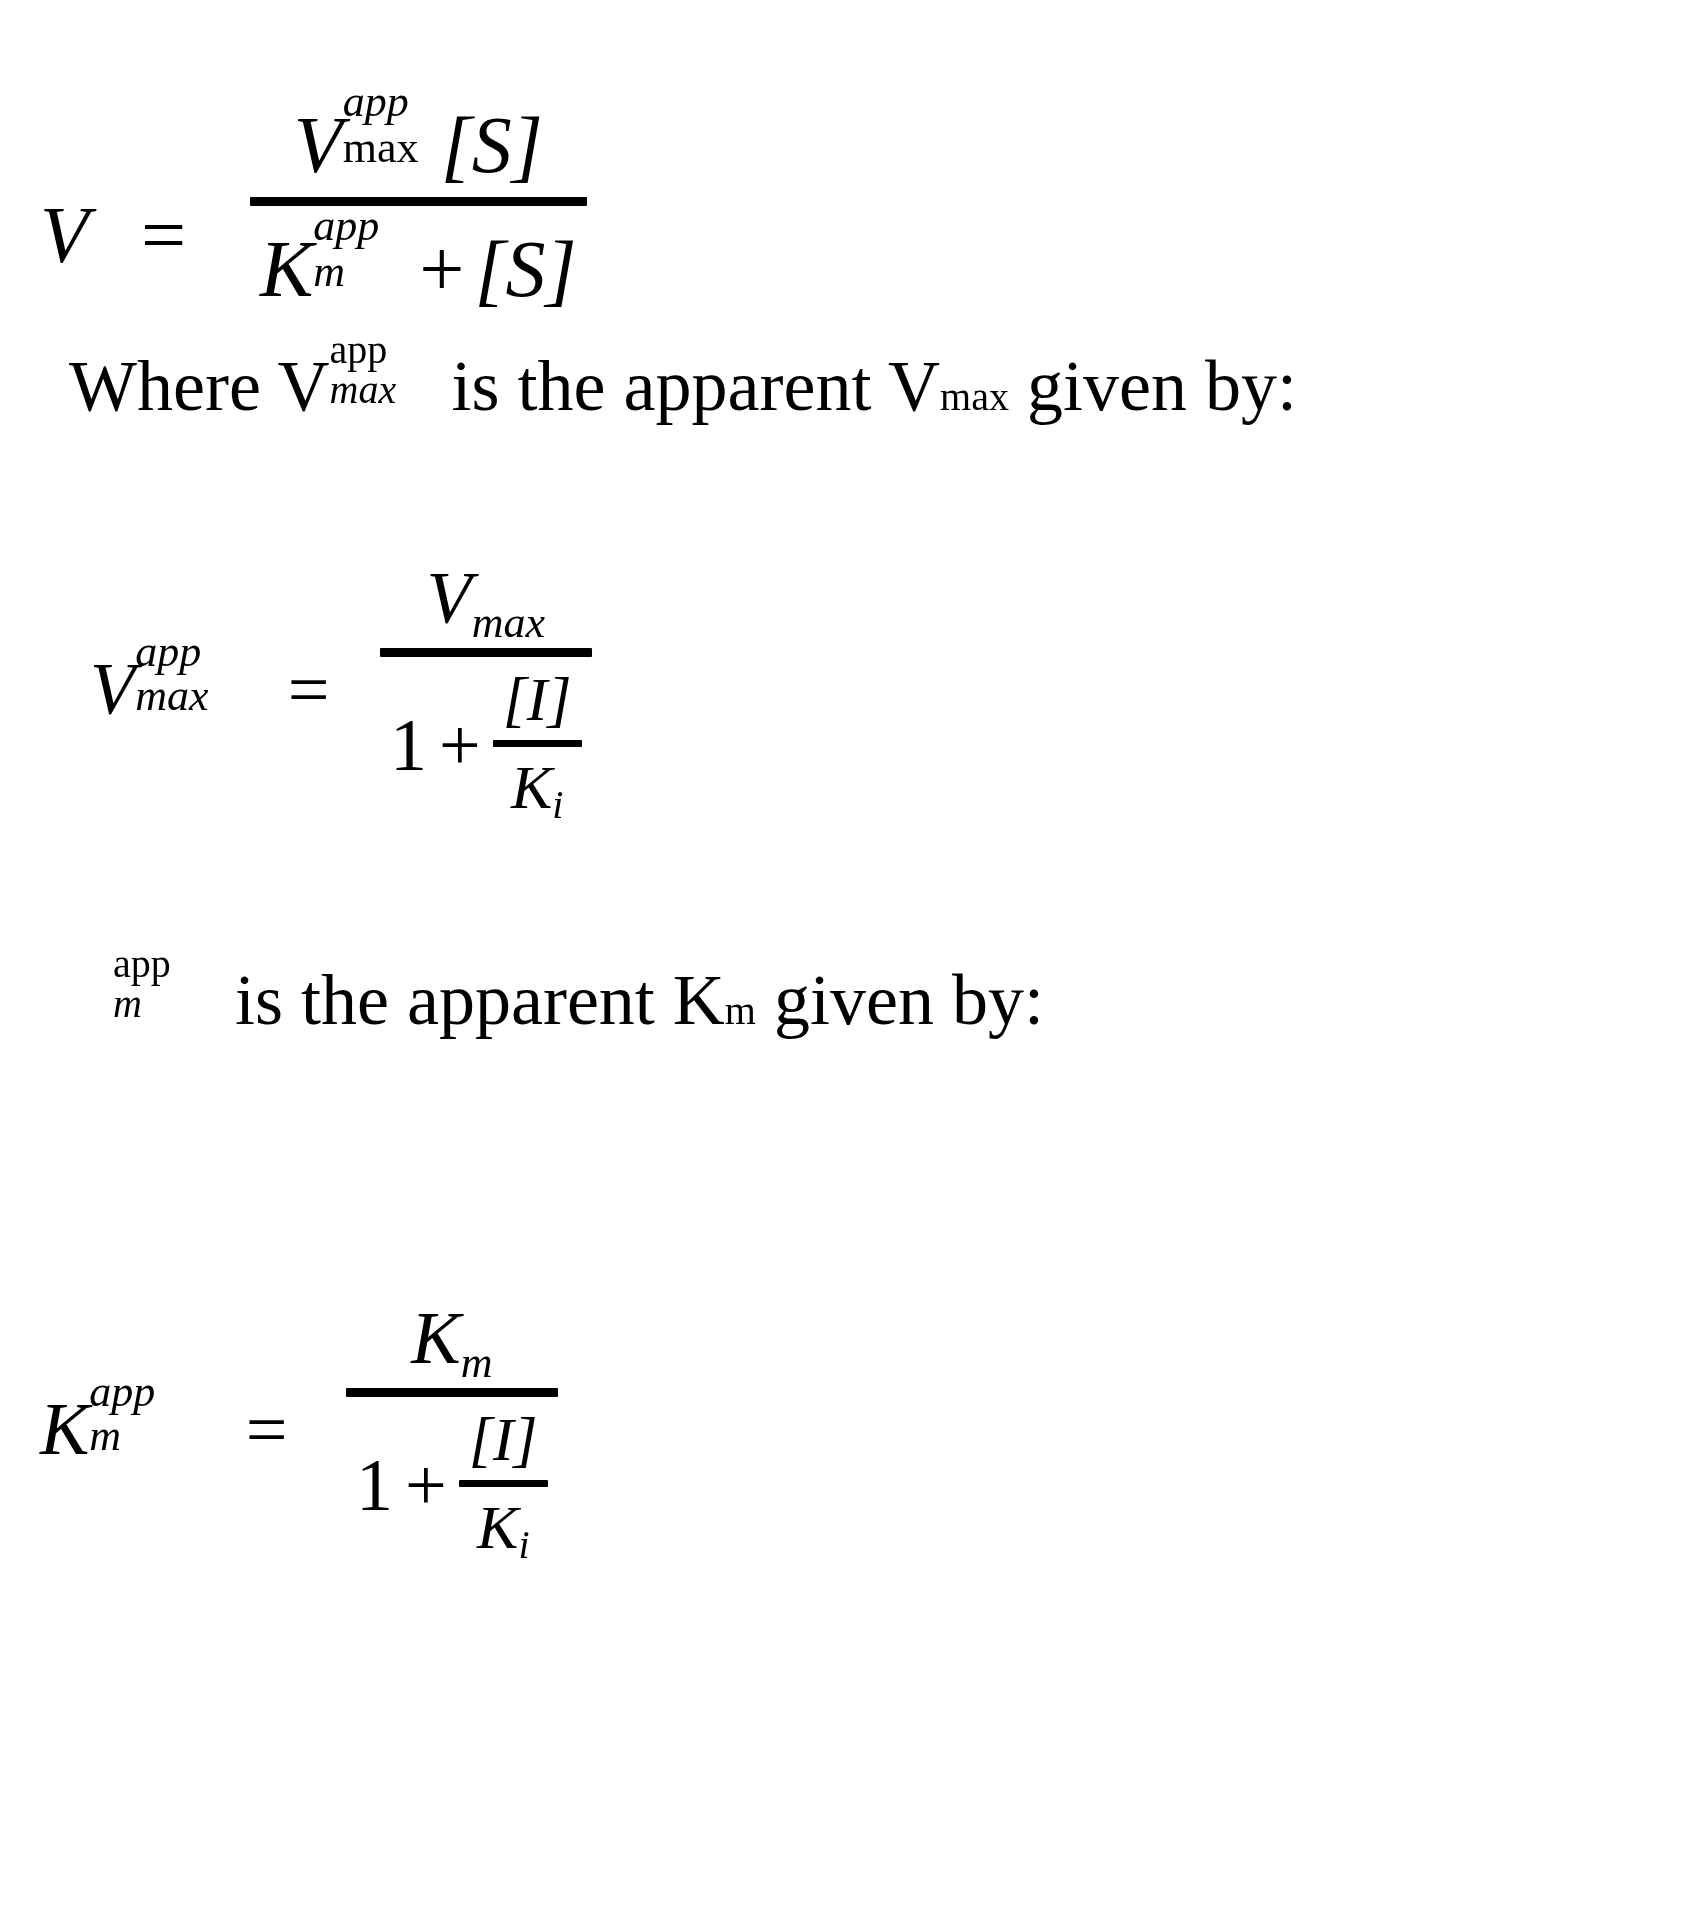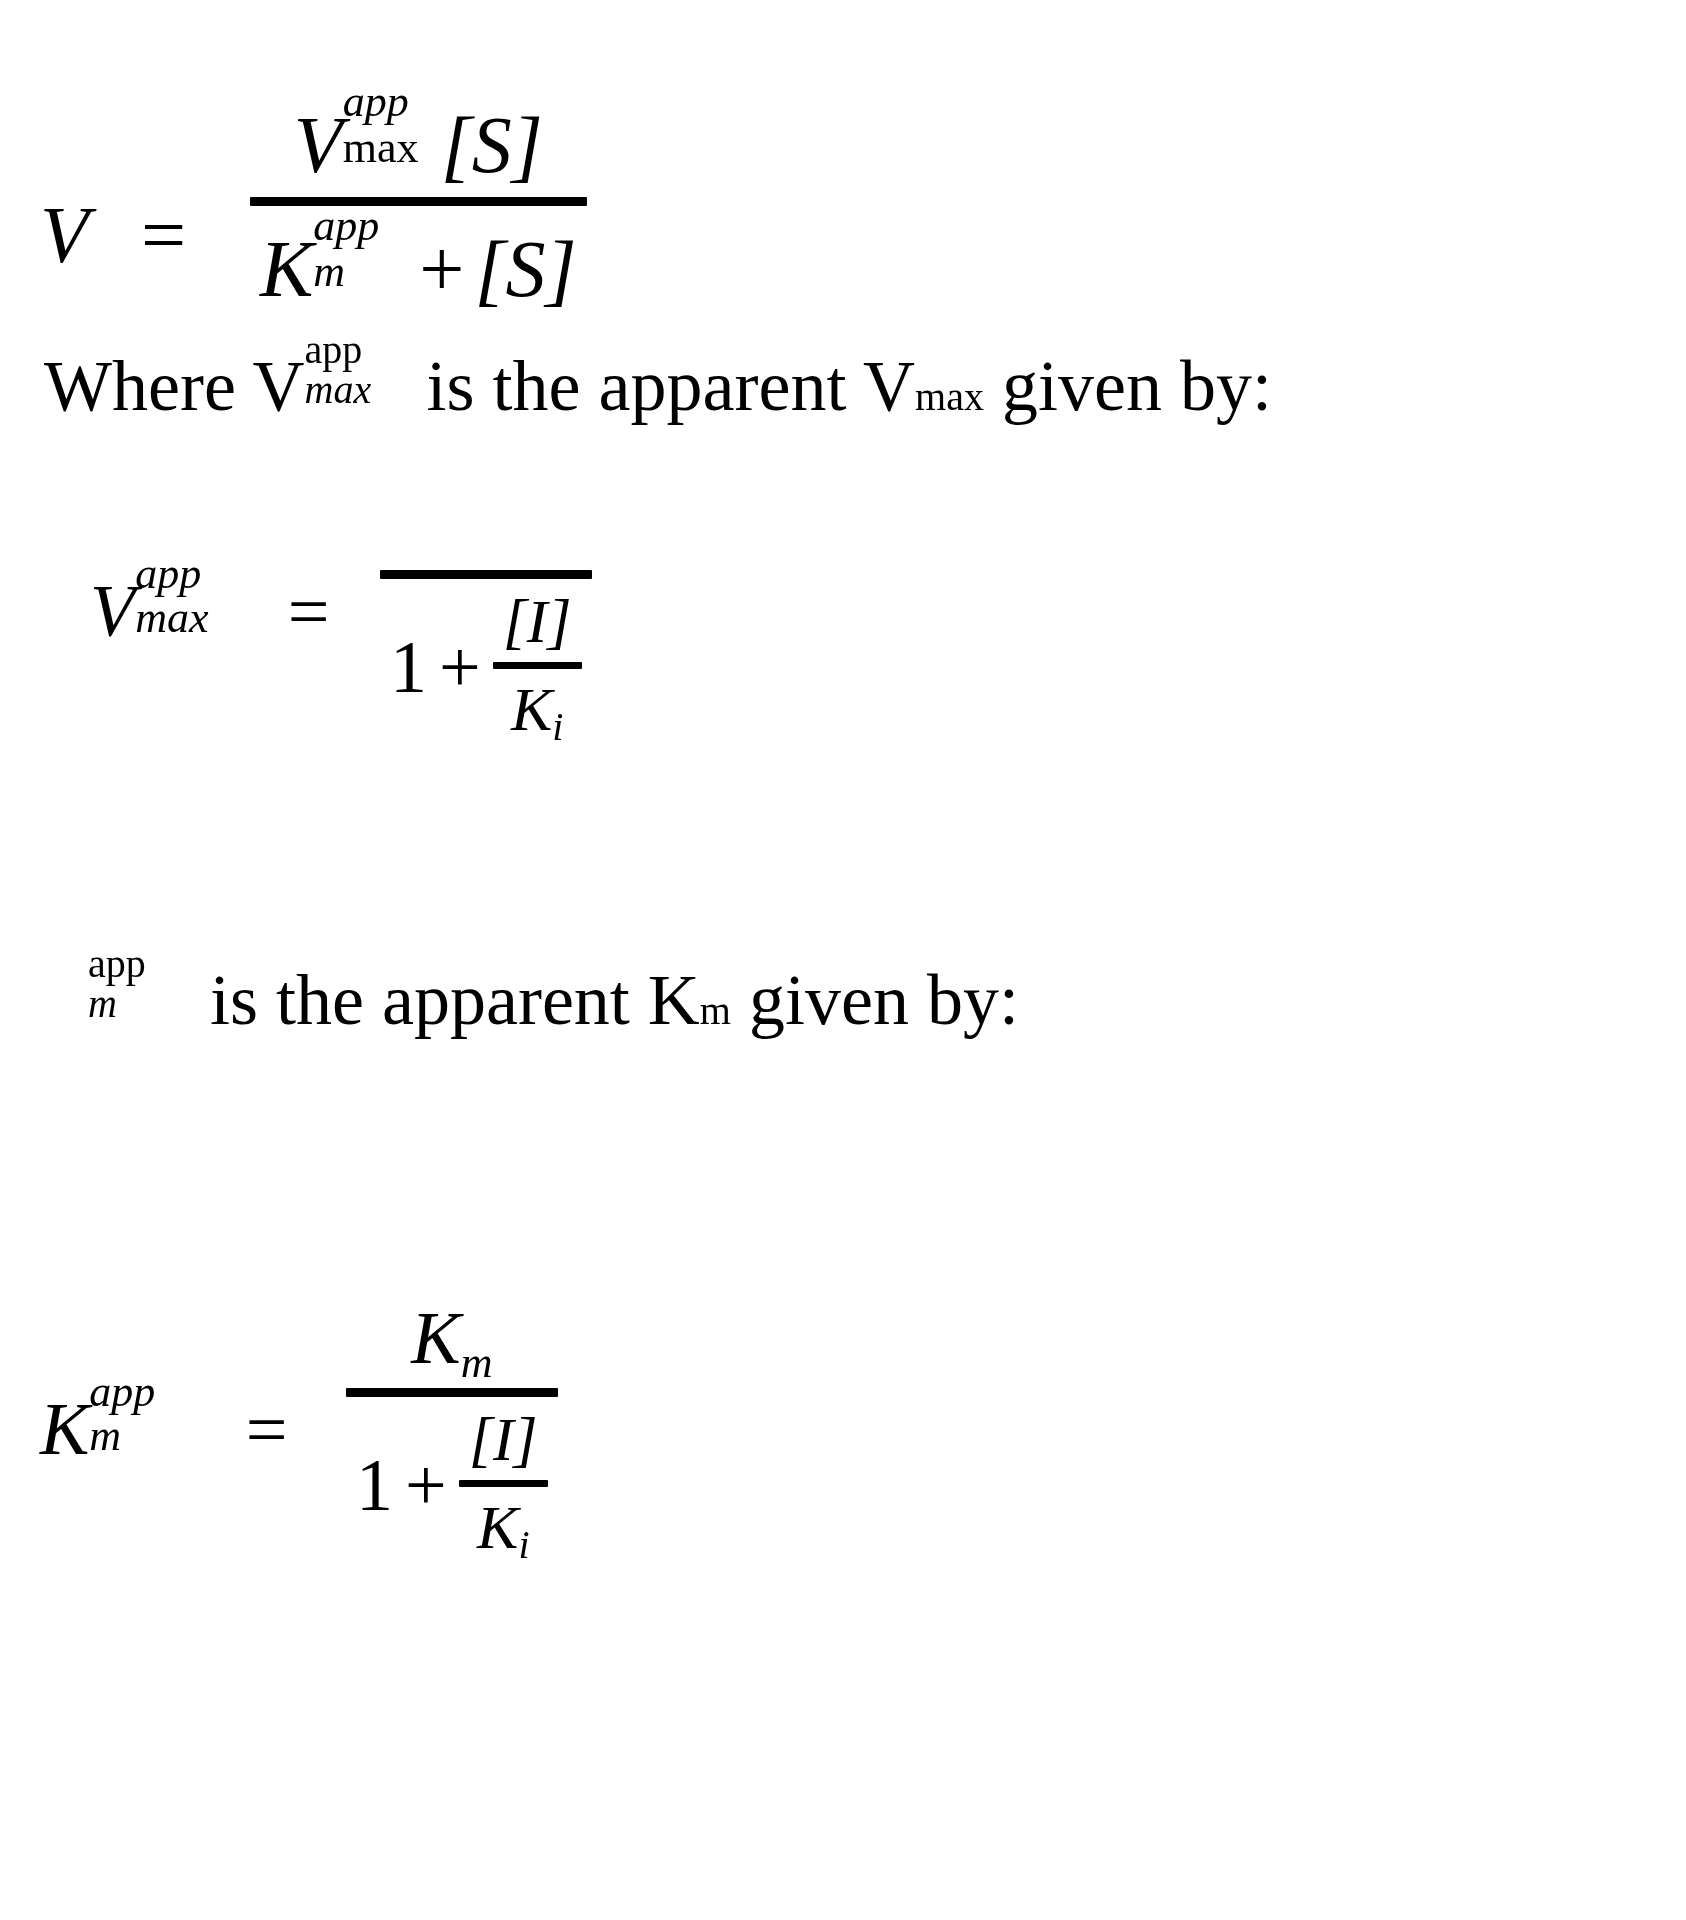--- a/index.html
+++ b/index.html
@@ -68,20 +68,21 @@
   .frac.thin > .bar { height: 7px; margin: 8px 0; }
 
   .eq { display: inline-block; padding: 0 6px; }
 
   
   .sentence {
     position: absolute;
     white-space: nowrap;
     font-family: "Liberation Serif", serif;
     font-style: normal;
+    margin-left: 25px;
   }
 </style>
 </head>
 <body>
 
 <div class="math" style="left:40px; top:92px; font-size:80px;">
   <span class="it">V</span>
   <span class="eq" style="margin-left:26px; margin-right:38px;">=</span>
   <span class="frac" style="font-size:80px; vertical-align:-34px;">
     <span class="num">
@@ -95,20 +96,23 @@
 </div>
 
 <div class="sentence" style="left:44px; top:338px; font-size:72px;">
   <span>Where V</span><span class="scripts" style="width:104px; height:72px;"><span class="sup up" style="font-size:40px; top:-8px;">app</span><span class="sub it" style="font-size:40px; top:32px;">max</span></span><span> is the apparent V</span><span style="font-size:40px;">max</span><span> given by:</span>
 </div>
 
 <div class="math" style="left:90px; top:560px; font-size:74px;">
   <span class="it">V</span><span class="scripts" style="width:112px; height:74px;"><span class="sup it" style="font-size:44px; top:-10px;">app</span><span class="sub it" style="font-size:44px; top:34px;">max</span></span>
   <span class="eq" style="margin-left:16px; margin-right:26px;">=</span>
   <span class="frac" style="vertical-align:-56px;">
+    <span class="num">
+      <span class="it">V</span><span class="it" style="font-size:44px; position:relative; top:14px;">max</span>
+    </span>
     <span class="bar"></span>
     <span class="den">
       <span class="up">1</span><span class="up" style="margin:0 12px;">+</span><span class="frac thin" style="font-size:62px; vertical-align:-38px;">
         <span class="num it">[I]</span>
         <span class="bar"></span>
         <span class="den"><span class="it">K</span><span class="it" style="font-size:40px; position:relative; top:10px;">i</span></span>
       </span>
     </span>
   </span>
 </div>

